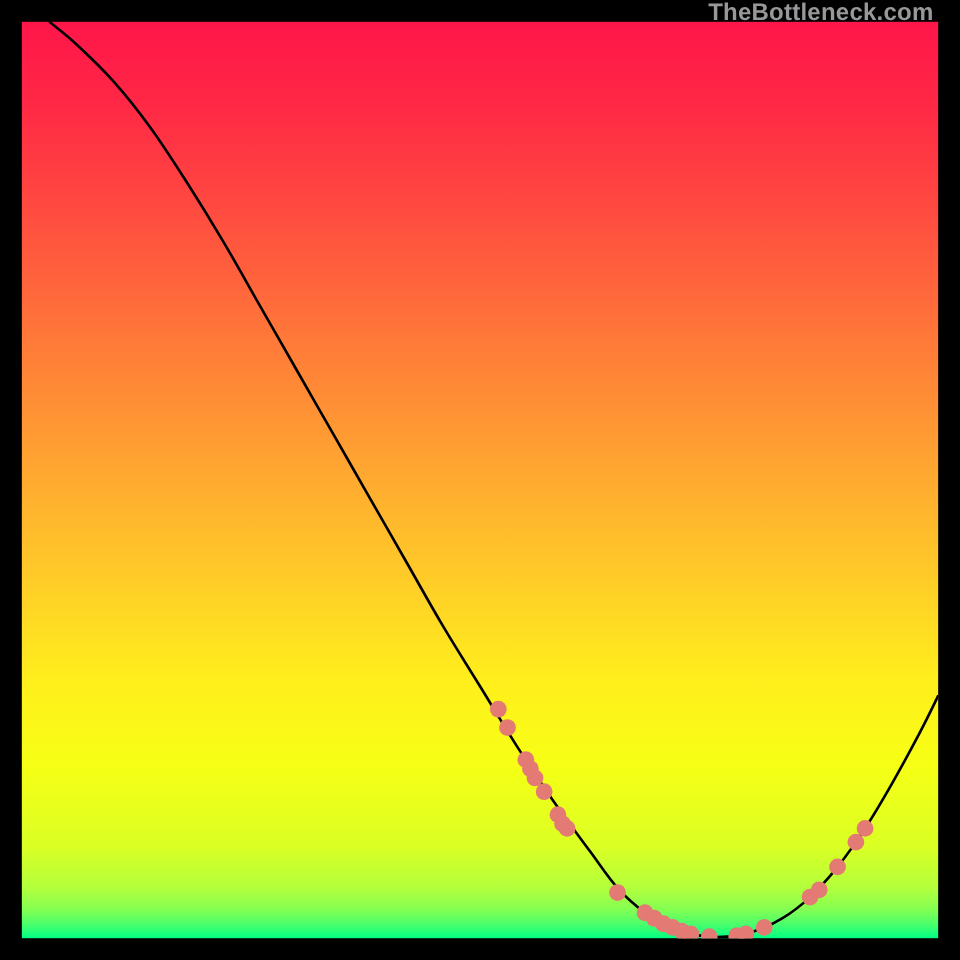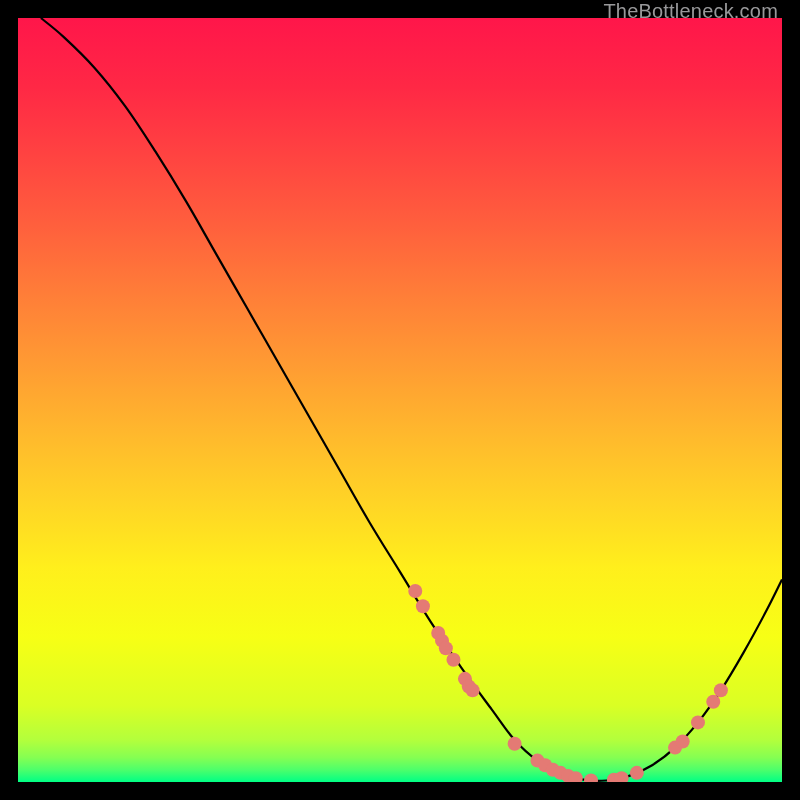--- a/index.html
+++ b/index.html
@@ -24,21 +24,21 @@
     top: 0;
     width: 764px;
     height: 764px;
   }
   .watermark {
     position: absolute;
     top: 0px;
     right: 22px;
     font-family: Arial, Helvetica, sans-serif;
     font-size: 20px;
-    font-weight: 400;
+    font-weight: 700;
     color: #98989a;
     letter-spacing: 0.2px;
     z-index: 10;
   }
 </style>
 </head>
 <body>
 
 <div class="watermark">TheBottleneck.com</div>
 

